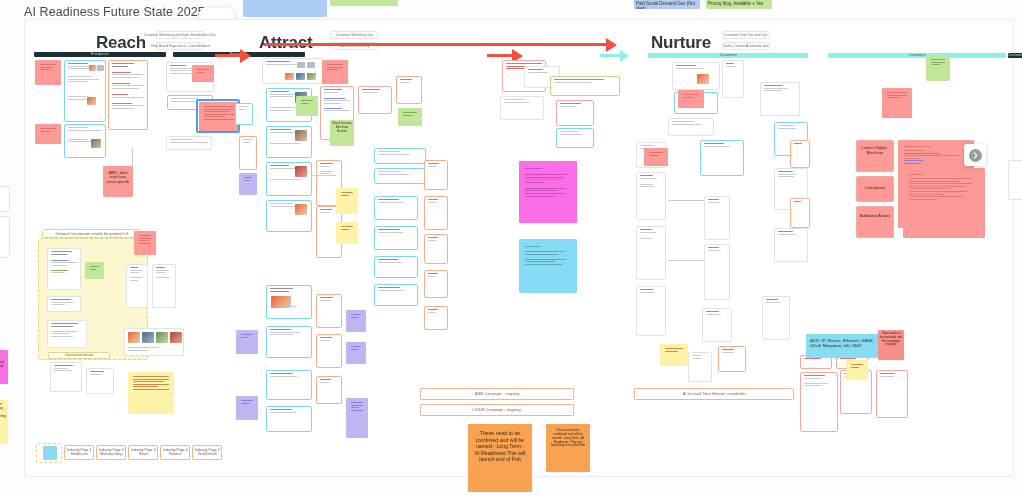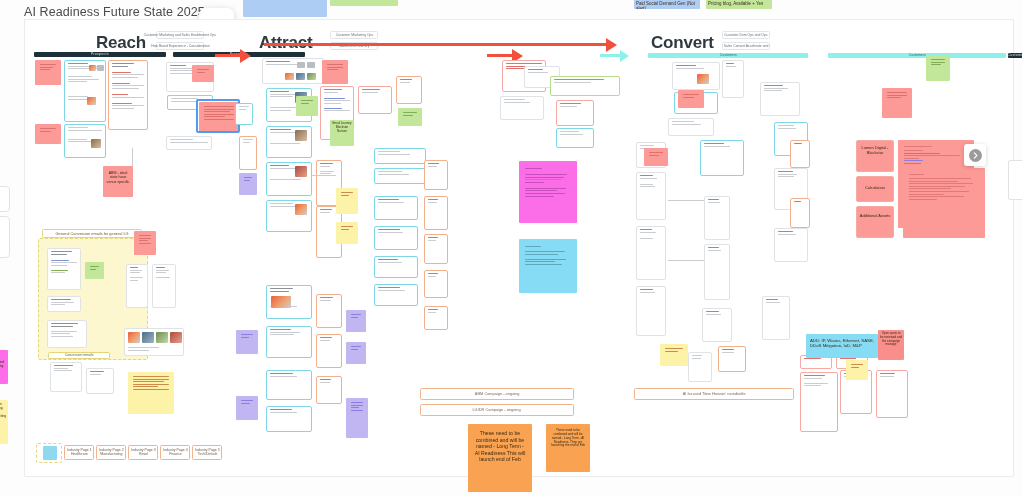--- a/index.html
+++ b/index.html
@@ -128,21 +128,21 @@
     <i></i>
     <i></i>
     <i></i>
   </div>
 
   <div class="ab board-frame" style="left:24px;top:19px;width:990px;height:458px;"></div>
   <div class="ab vsep" style="left:24px;top:19px;width:990px;height:1px;"></div>
 
   <div class="ab phase" style="left:96px;top:33px;">Reach</div>
   <div class="ab phase" style="left:259px;top:33px;">Attract</div>
-  <div class="ab phase" style="left:651px;top:33px;">Convert</div>
+  <div class="ab phase" style="left:651px;top:33px;">Nurture</div>
 
   <div class="ab hdr-chip" style="left:156px;top:31px;width:48px;height:8px;">
     <span>Customer Marketing and Sales Enablement Ops</span>
     </div>
   <div class="ab hdr-chip" style="left:156px;top:42px;width:48px;height:8px;">
     <span>How Brand Experience - Consideration</span>
     </div>
   <div class="ab hdr-chip" style="left:330px;top:31px;width:48px;height:8px;">
     <span>Customer Marketing Ops</span>
     </div>

